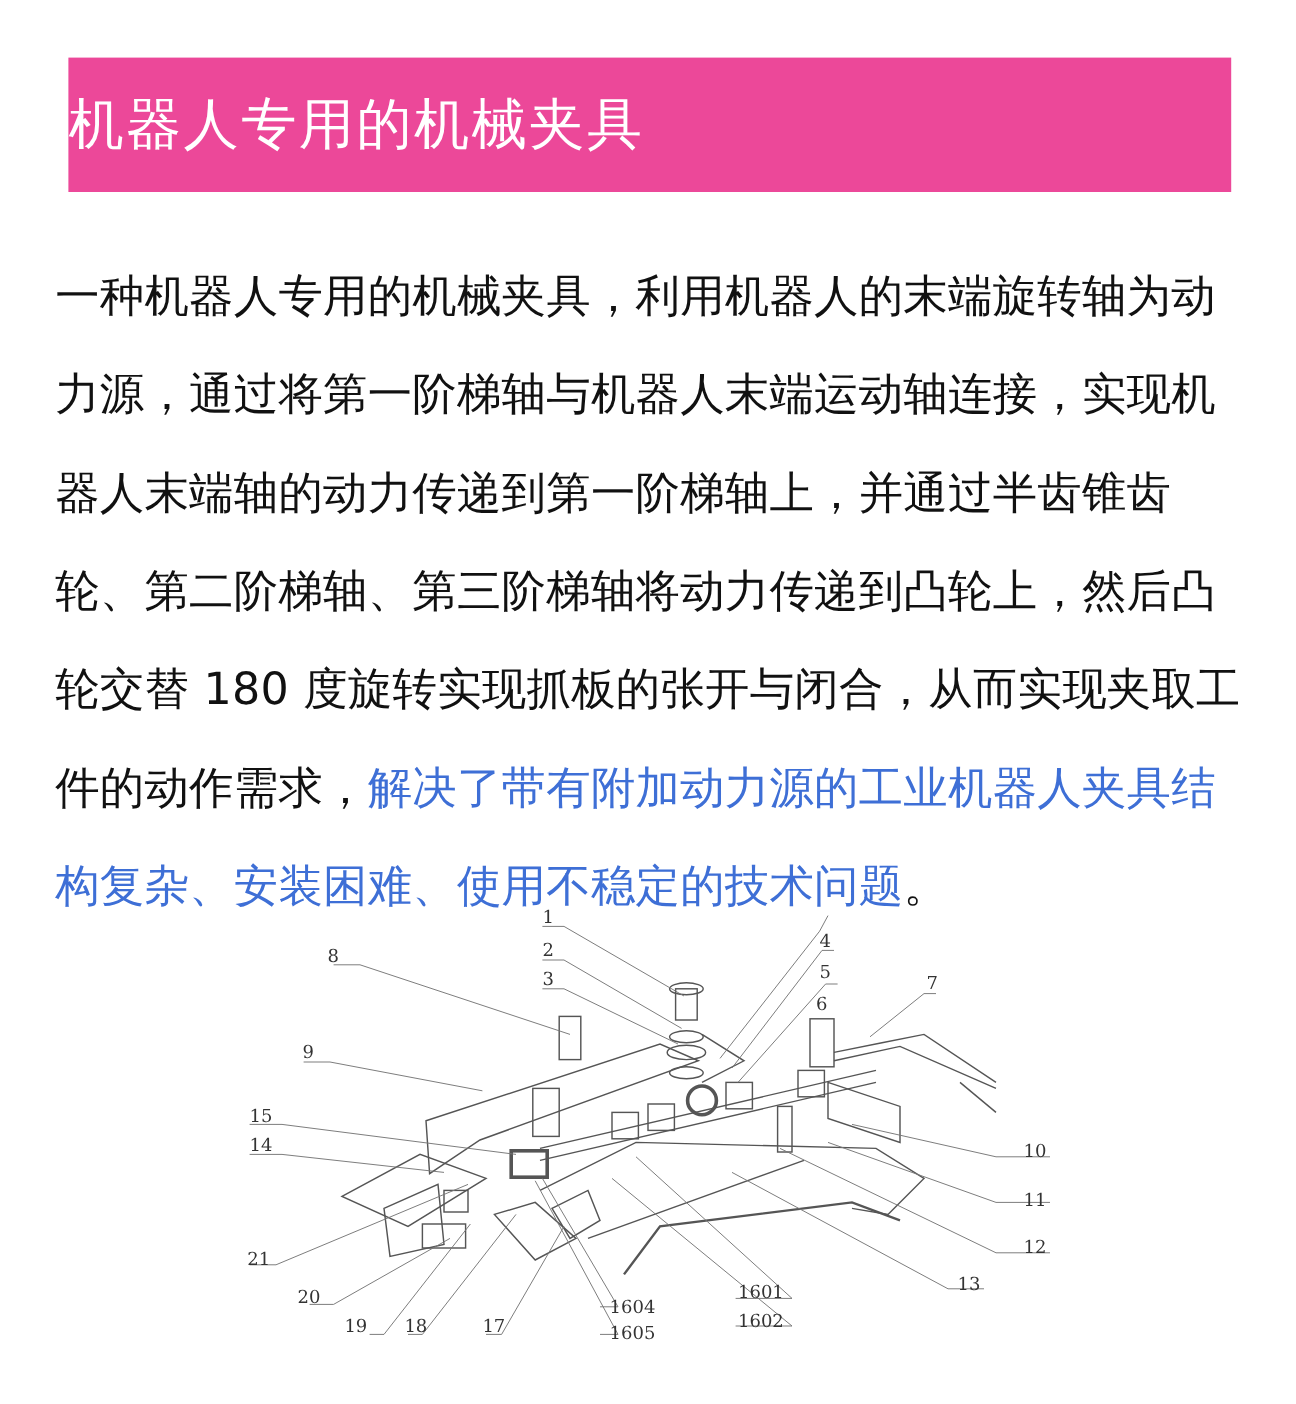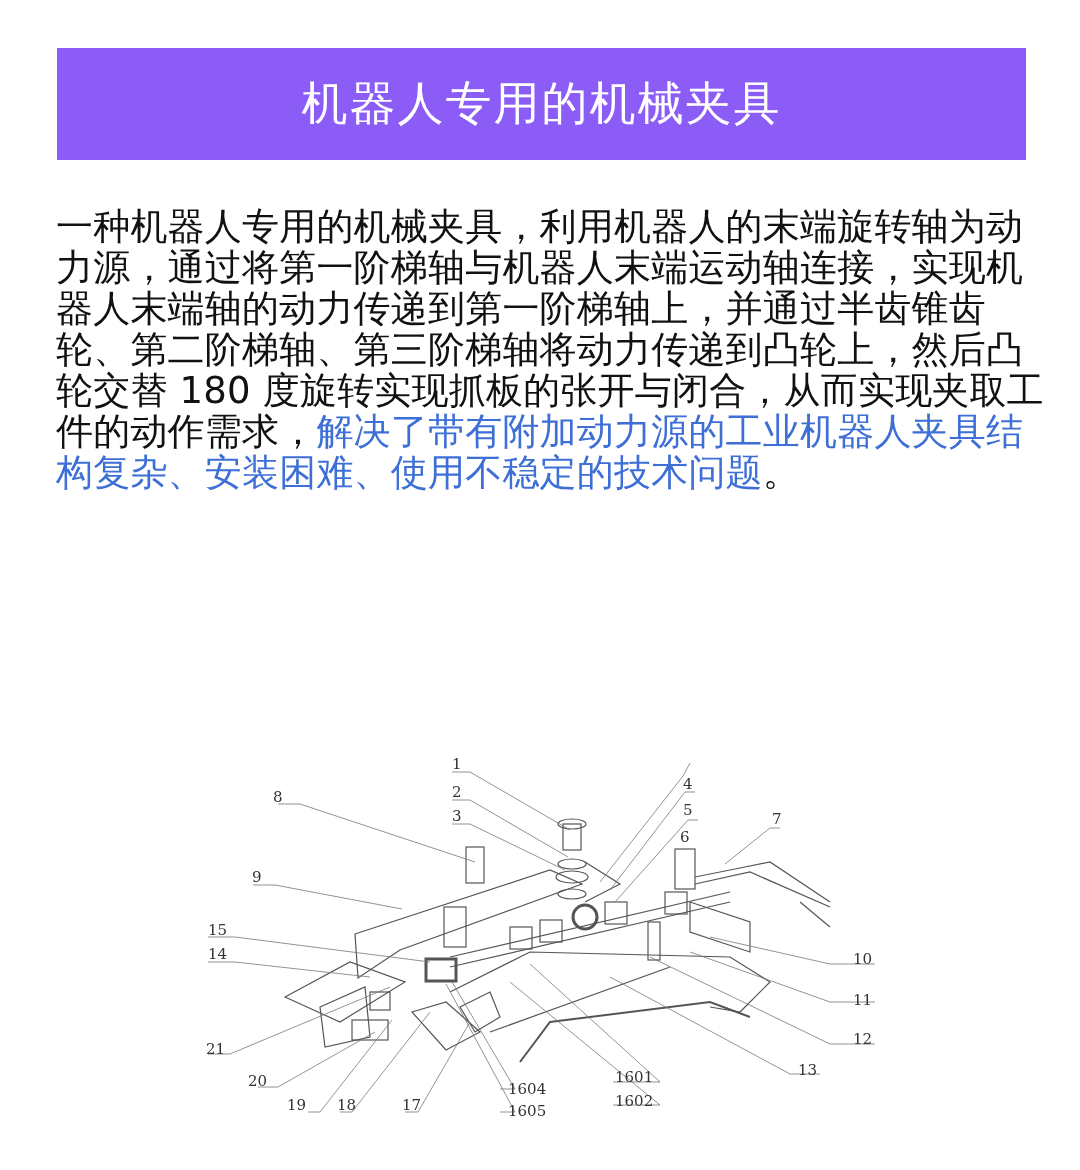--- a/index.html
+++ b/index.html
@@ -1,22 +1,22 @@
 <!DOCTYPE html>
 <html><head>
   <meta charset="utf-8">
   <style>
     html, body { margin: 0; padding: 0; background: #ffffff; }
     body { width: 1080px; height: 1170px; position: relative; overflow: hidden;
            font-family: "DejaVu Sans", "Liberation Sans", sans-serif; }
     .title-bar { position: absolute; left: 57px; top: 48px; width: 969px; height: 112px;
-                 background: #8b5cf6; display: flex; align-items: center; justify-content: center; }
+                 background: #ec4899; display: flex; align-items: center; }
     .title-text { color: #ffffff; font-size: 46px; letter-spacing: 2px; font-weight: 400; }
-    .body-text { position: absolute; left: 56px; top: 206px; width: 992px;
-                 font-size: 37px; line-height: 41px; color: #111111; letter-spacing: 0.2px; }
+    .body-text { position: absolute; left: 46px; top: 206px; width: 992px;
+                 font-size: 37px; line-height: 82px; color: #111111; letter-spacing: 0.2px; }
     .hl { color: #3e6fd6; }
     .diagram { position: absolute; left: 190px; top: 752px; width: 700px; height: 380px; }
     .diagram svg text { font-family: "DejaVu Serif", "Liberation Serif", serif; font-size: 15px; fill: #333; }
   </style>
 </head>
 <body>
 
 <div class="title-bar">
   <span class="title-text">机器人专用的机械夹具</span>
 </div>

